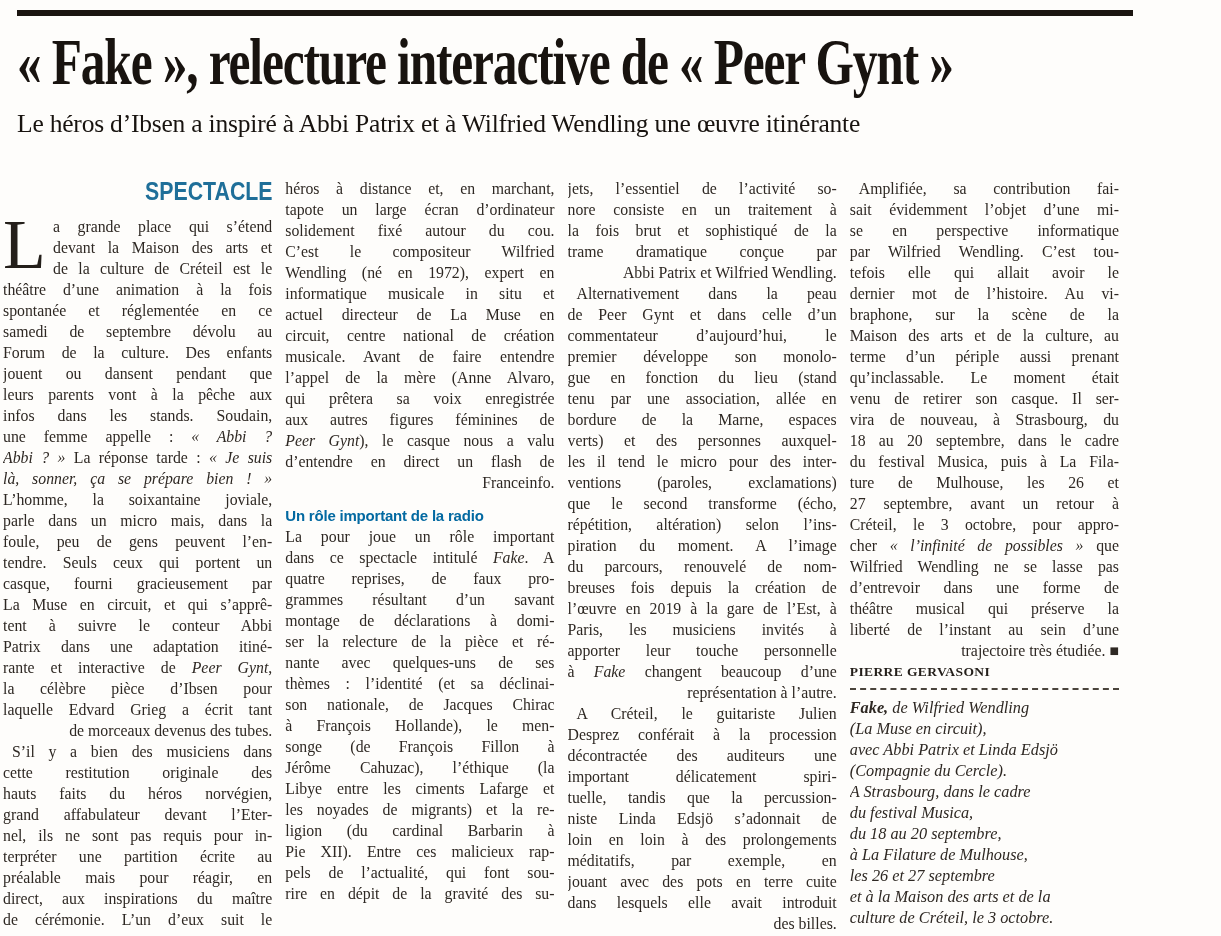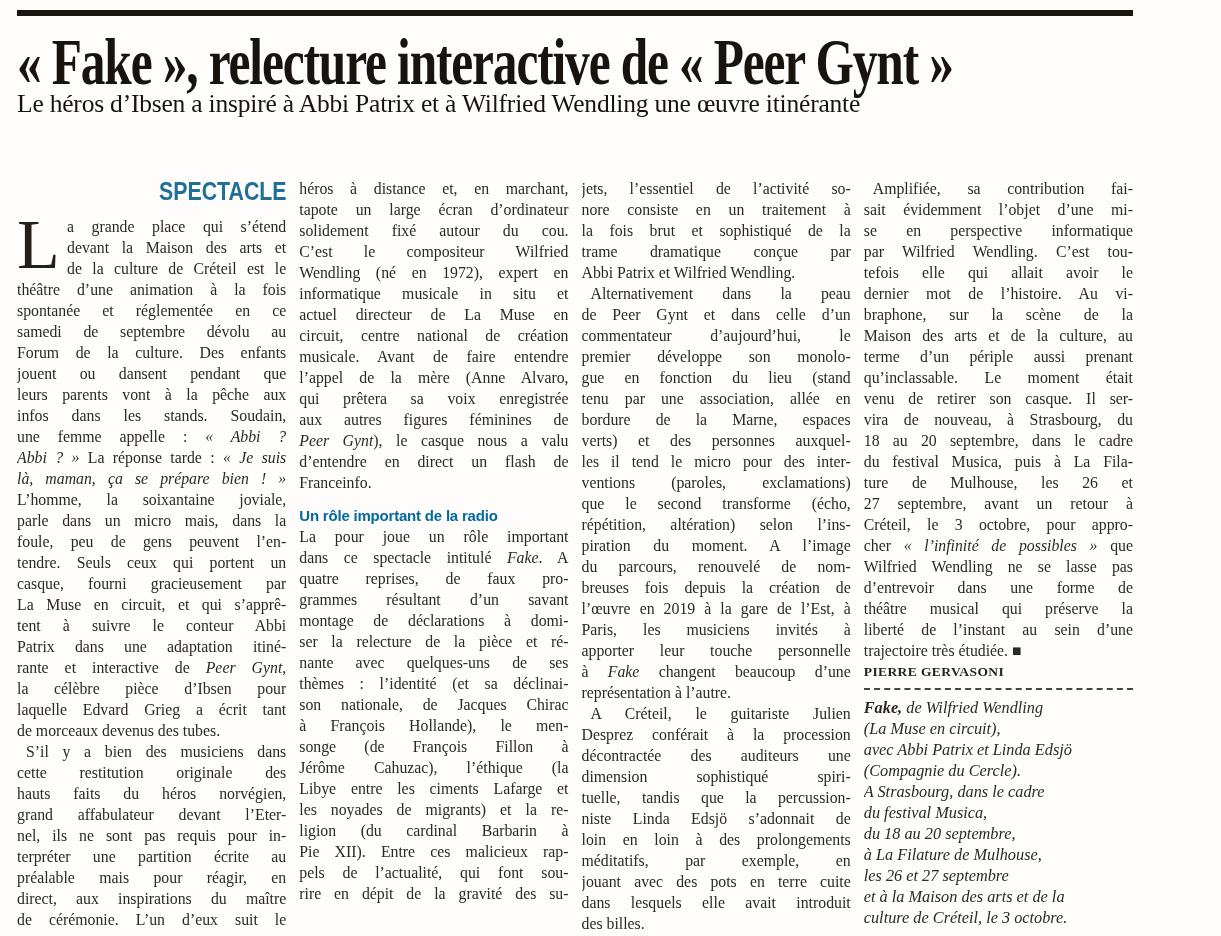--- a/index.html
+++ b/index.html
@@ -8,41 +8,41 @@
     background:#fefdfb; color:var(--ink,#2e2823);
     font-family:"Liberation Serif", serif; overflow:hidden;
   }
   .top-rule { position:absolute; left:17px; top:10px; width:1116px; height:6px; background:#1b1510; }
   .headline { position:absolute; left:17px; top:24px; height:78px; white-space:nowrap; }
   .headline > span {
     display:inline-block; transform:scaleX(.76); transform-origin:0 50%;
     font-size:65px; line-height:76px; font-weight:600; letter-spacing:-1.5px; color:#18130f;
   }
   .subtitle {
-    position:absolute; left:17px; top:88px; width:1116px;
+    position:absolute; left:17px; top:108px; width:1116px;
     font-size:25.5px; line-height:31px; letter-spacing:-0.2px; color:#18130f; white-space:nowrap;
   }
   .columns {
-    position:absolute; left:17px; top:178px; width:1116px; height:758px;
+    position:absolute; left:3px; top:178px; width:1116px; height:758px;
     display:grid; grid-template-columns:repeat(4,1fr); column-gap:22px;gap:13px;
   }
   .col { overflow:hidden; }
   .kicker { height:26px; line-height:26px; margin-bottom:12px; text-align:right; white-space:nowrap; }
   .kicker > span {
     display:inline-block; transform:scaleX(.82); transform-origin:100% 50%;
     font-family:"Liberation Sans", sans-serif; font-weight:700; font-size:26px;
     color:var(--accent,#1f6f99);
   }
   .para { margin:0; }
   .ln {
     font-size:15.8px; height:21px; line-height:21px; overflow:hidden;
     text-align:justify; text-align-last:auto;
   }
   .ln::after { content:""; display:inline-block; width:100%; }
-  .ln.flush { text-align:left; }
+  .ln.flush { text-align:right; }
   .ln.flush::after { content:none; }
   .ln.indent { text-indent:9px; }
   .dropcap {
     float:left; width:50px; height:62px; font-size:70px; line-height:57px;
     color:#241f1a; font-family:"Liberation Serif", serif;
   }
   .subhead {
     font-family:"Liberation Sans", sans-serif; font-weight:700; font-size:15px;
     letter-spacing:-0.2px; height:21px; line-height:21px; margin-top:12px; color:#0369a1;
   }
@@ -72,21 +72,21 @@
           <div class="ln">de la culture de Créteil est le</div>
           <div class="ln">théâtre d’une animation à la fois</div>
           <div class="ln">spontanée et réglementée en ce</div>
           <div class="ln">samedi de septembre dévolu au</div>
           <div class="ln">Forum de la culture. Des enfants</div>
           <div class="ln">jouent ou dansent pendant que</div>
           <div class="ln">leurs parents vont à la pêche aux</div>
           <div class="ln">infos dans les stands. Soudain,</div>
           <div class="ln">une femme appelle : <i>« Abbi ?</i></div>
           <div class="ln"><i>Abbi ? »</i> La réponse tarde : <i>« Je suis</i></div>
-          <div class="ln"><i>là, maman, ça se prépare bien ! »</i></div>
+          <div class="ln"><i>là, sonner, ça se prépare bien ! »</i></div>
           <div class="ln">L’homme, la soixantaine joviale,</div>
           <div class="ln">parle dans un micro mais, dans la</div>
           <div class="ln">foule, peu de gens peuvent l’en-</div>
           <div class="ln">tendre. Seuls ceux qui portent un</div>
           <div class="ln">casque, fourni gracieusement par</div>
           <div class="ln">La Muse en circuit, et qui s’apprê-</div>
           <div class="ln">tent à suivre le conteur Abbi</div>
           <div class="ln">Patrix dans une adaptation itiné-</div>
           <div class="ln">rante et interactive de <i>Peer Gynt</i>,</div>
           <div class="ln">la célèbre pièce d’Ibsen pour</div>
@@ -172,21 +172,21 @@
           <div class="ln">l’œuvre en 2019 à la gare de l’Est, à</div>
           <div class="ln">Paris, les musiciens invités à</div>
           <div class="ln">apporter leur touche personnelle</div>
           <div class="ln">à <i>Fake</i> changent beaucoup d’une</div>
           <div class="ln flush">représentation à l’autre.</div>
         </div>
         <div class="para">
           <div class="ln indent">A Créteil, le guitariste Julien</div>
           <div class="ln">Desprez conférait à la procession</div>
           <div class="ln">décontractée des auditeurs une</div>
-          <div class="ln">dimension sophistiqué spiri-</div>
+          <div class="ln">important délicatement spiri-</div>
           <div class="ln">tuelle, tandis que la percussion-</div>
           <div class="ln">niste Linda Edsjö s’adonnait de</div>
           <div class="ln">loin en loin à des prolongements</div>
           <div class="ln">méditatifs, par exemple, en</div>
           <div class="ln">jouant avec des pots en terre cuite</div>
           <div class="ln">dans lesquels elle avait introduit</div>
           <div class="ln flush">des billes.</div>
         </div>
       </div>
       <div class="col">

